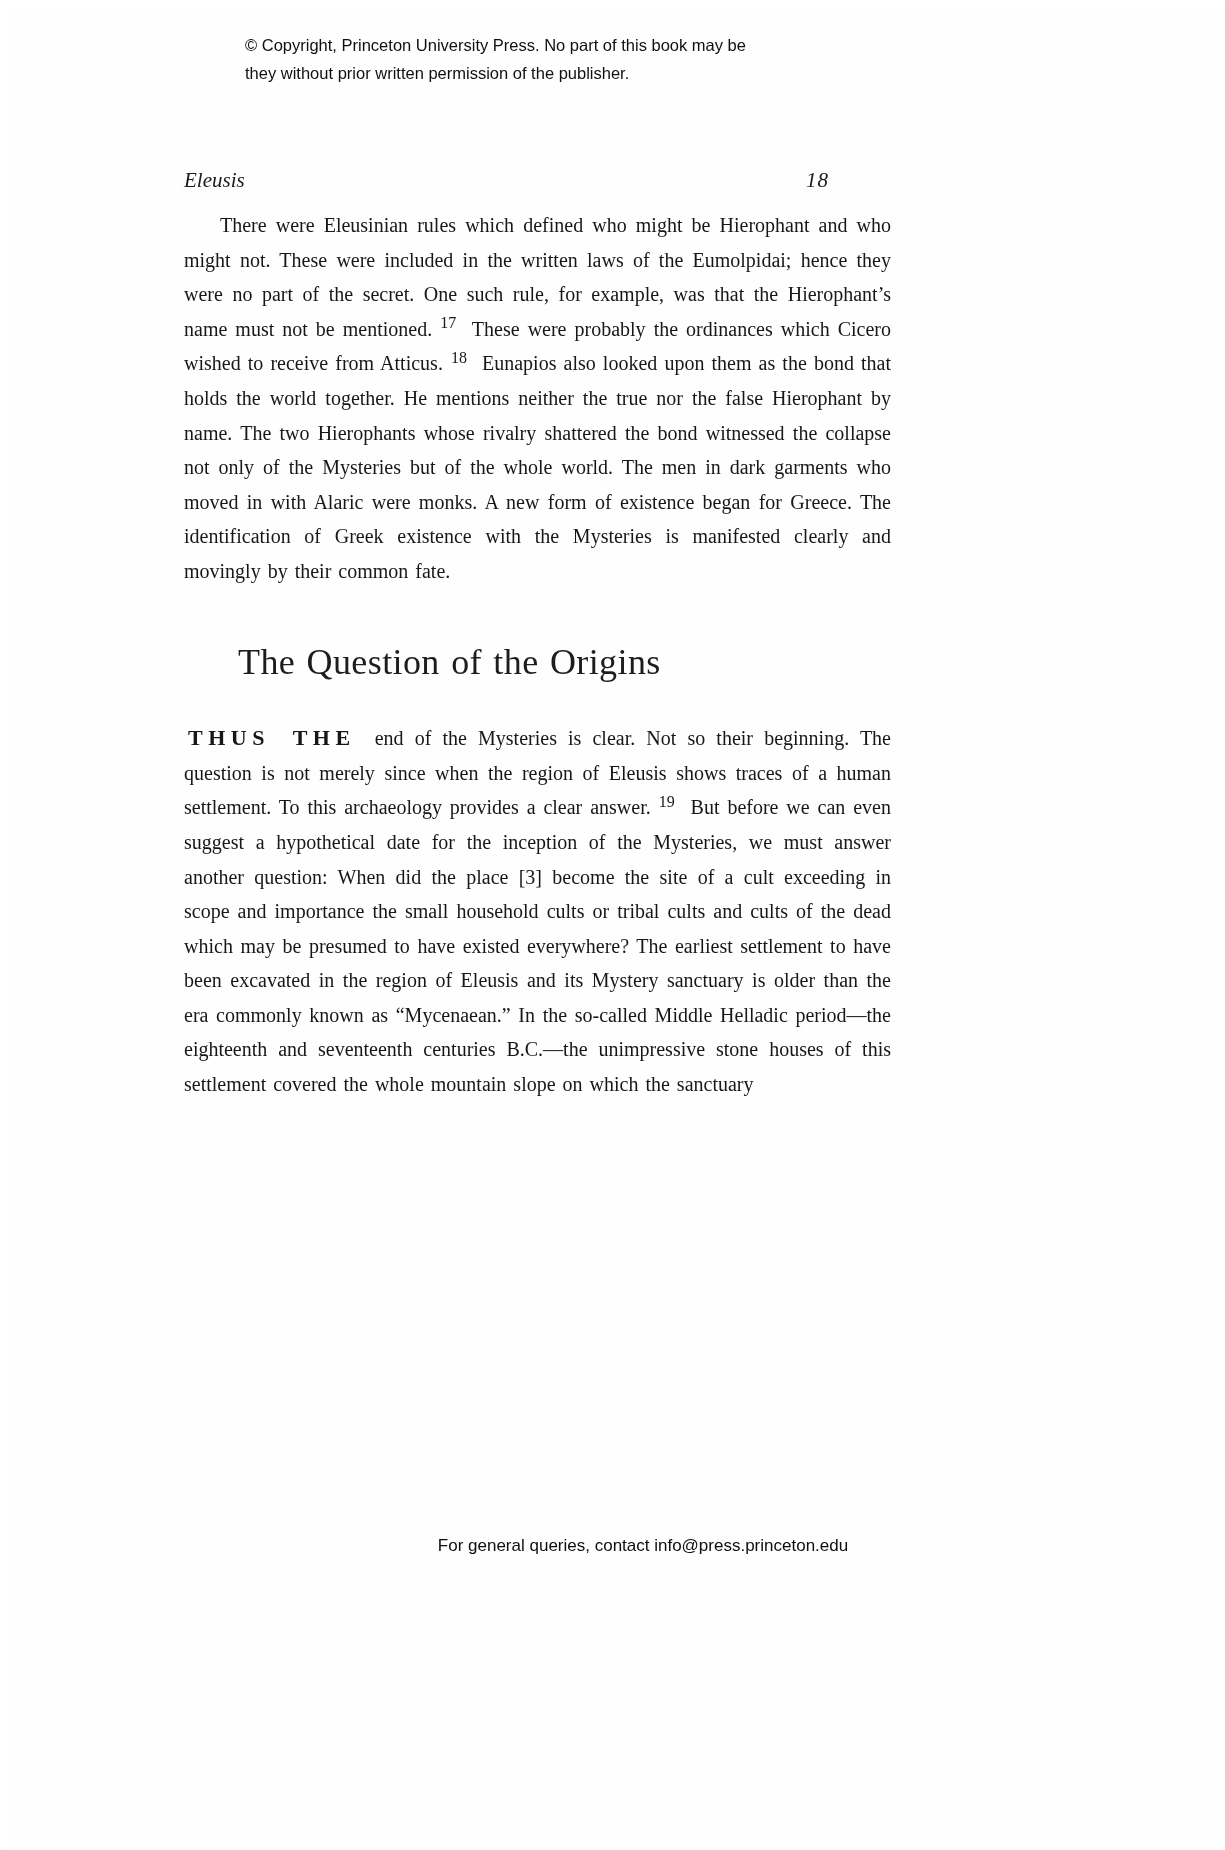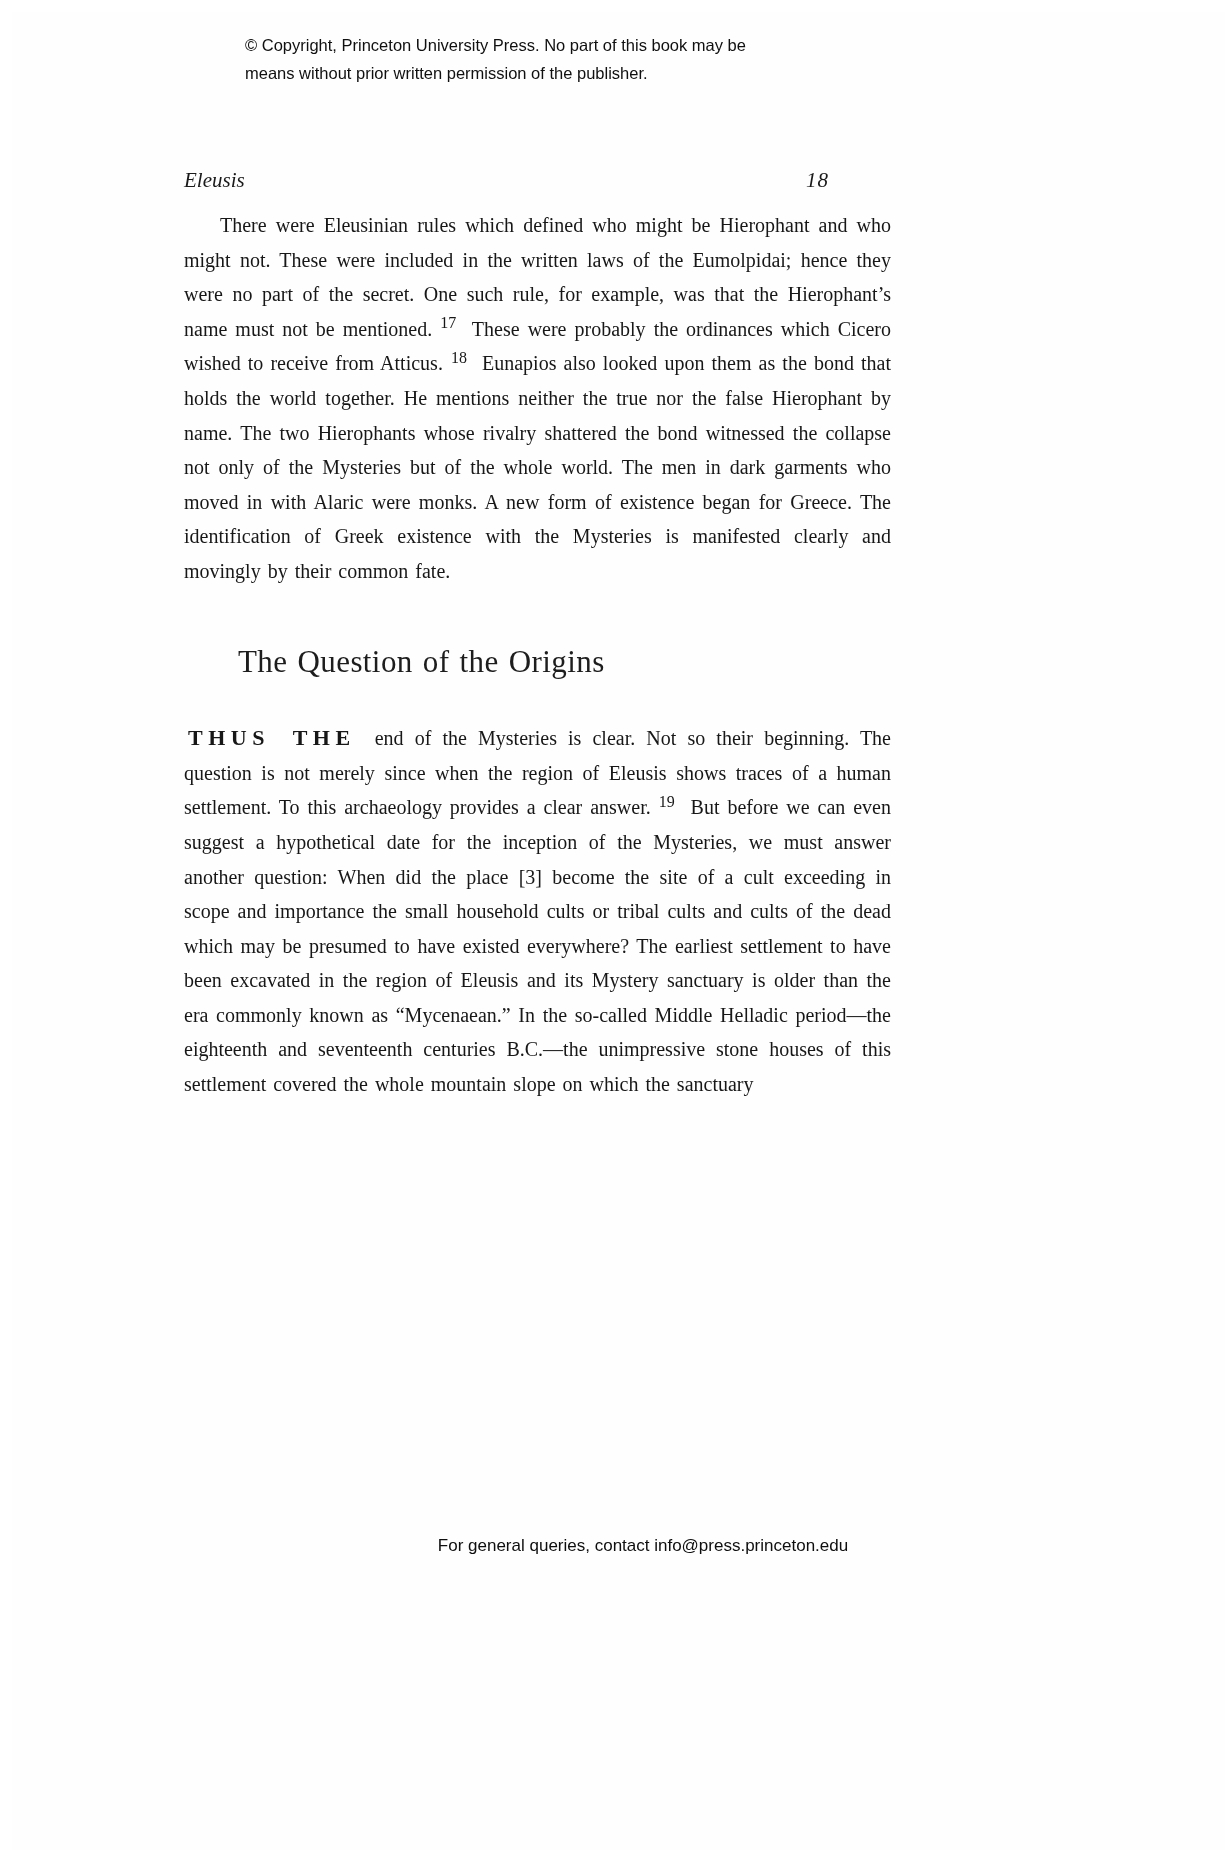--- a/index.html
+++ b/index.html
@@ -56,21 +56,21 @@
   }
   .para-first { text-indent: 32px; }
   .body-text sup {
     font-size: 16px;
     line-height: 0;
     vertical-align: super;
     letter-spacing: 0;
   }
   .section-heading {
     font-weight: 400;
-    font-size: 31px;
+    font-size: 36px;
     letter-spacing: 0.4px;
     word-spacing: 2px;
     text-align: left;
     margin: 56px 0 42px 58px;
     color: #1d1d1d;
   }
   .lead-caps {
     font-size: 22px;
     letter-spacing: 5.5px;
     word-spacing: 8px;
@@ -88,21 +88,21 @@
     padding-left: 29px;
   }
 </style>
 </head>
 <body>
 
 <div class="page">
 
   <div class="copyright">
     <div>© Copyright, Princeton University Press. No part of this book may be</div>
-    <div>means without prior written permission of the publisher.</div>
+    <div>they without prior written permission of the publisher.</div>
   </div>
 
   <div class="running-head">
     <span class="running-title">Eleusis</span>
     <span class="page-number">18</span>
   </div>
 
   <div class="body-text">
 
     <p class="para-first"><span>There were Eleusinian rules which defined who might be Hierophant and who might not. These were included in the written laws of the Eumolpidai; hence they were no part of the secret. One such rule, for example, was that the Hierophant’s name must not be mentioned.</span><sup>17</sup><span> These were probably the ordinances which Cicero wished to receive from Atticus.</span><sup>18</sup><span> Eunapios also looked upon them as the bond that holds the world together. He mentions neither the true nor the false Hierophant by name. The two Hierophants whose rivalry shattered the bond witnessed the collapse not only of the Mysteries but of the whole world. The men in dark garments who moved in with Alaric were monks. A new form of existence began for Greece. The identification of Greek existence with the Mysteries is manifested clearly and movingly by their common fate.</span></p>

